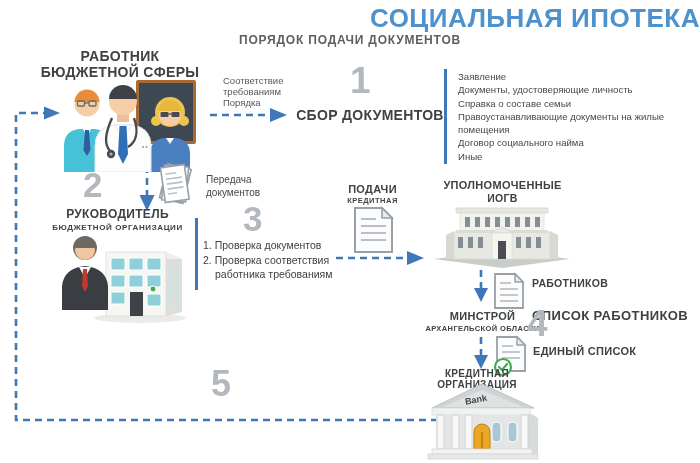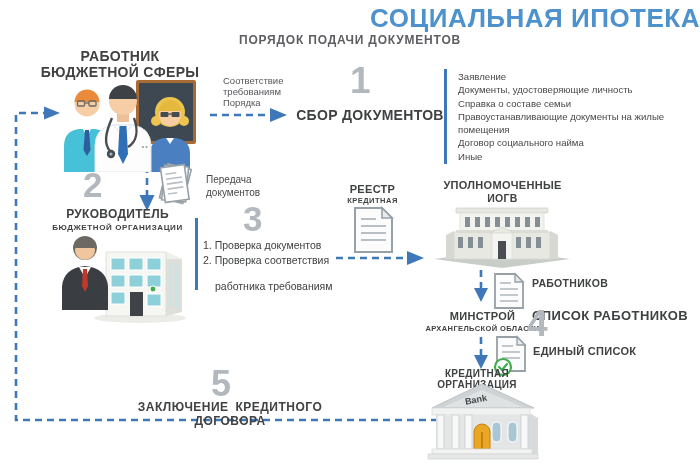--- a/index.html
+++ b/index.html
@@ -10,21 +10,21 @@
   .title{left:0;right:0;top:3px;text-align:right;font-size:26px;font-weight:bold;
          color:#4e92cd;letter-spacing:0.5px;}
   .subtitle{left:0;right:0;top:33px;text-align:center;font-size:12px;font-weight:bold;
             color:#5d5e62;letter-spacing:0.8px;}
   .cap{font-weight:bold;color:#3f4142;letter-spacing:0.3px;text-align:center;}
   .num{font-weight:bold;color:#b2b8bd;line-height:1;}
   .smalltxt{color:#47484a;}
   .docs-list{left:444px;top:69px;border-left:3px solid #3e78b8;padding:1px 0 1px 11px;
              font-size:9.6px;line-height:13.3px;color:#47484a;}
   .vbar{width:3px;background:#3e78b8;}
-  .indent{padding-left:12px;margin-top:12px;}
+  .indent{padding-left:12px;}
 </style>
 </head>
 <body>
 
 <div class="stage">
 
   <svg class="overlay" width="700" height="463" viewBox="0 0 700 463">
     <g stroke="#3e78b8" stroke-width="2.6" fill="none" stroke-dasharray="7 5">
       <polyline points="438,420 16,420 16,113 44,113"></polyline>
       <line x1="210" y1="115" x2="270" y2="115"></line>
@@ -174,21 +174,21 @@
 
   <div class="abs vbar" style="left:195px;top:218px;height:72px;"></div>
   <div class="abs num" style="left:243px;top:201px;font-size:35px;">3</div>
   <div class="abs" style="left:203px;top:238px;width:135px;font-size:10.5px;line-height:14.5px;color:#3f4142;">
     <div>1. Проверка документов</div>
     <div>2. Проверка соответствия</div>
     <div class="indent">работника требованиям</div>
   </div>
 
   <div class="abs" style="left:330px;top:183px;width:85px;text-align:center;">
-    <div class="cap" style="font-size:11px;">РЕЕСТР</div>
+    <div class="cap" style="font-size:11px;">ПОДАЧИ</div>
     <div class="cap" style="font-size:7.5px;letter-spacing:0.5px;margin-top:1px;">КРЕДИТНАЯ</div>
   </div>
   <svg class="abs" style="left:351px;top:206px;" width="45" height="48" viewBox="0 0 45 48">
     <path d="M4,2 L31,2 L41,12 L41,46 L4,46 Z" fill="#fcfcfd" stroke="#98a1a8" stroke-width="2"></path>
     <path d="M31,2 L31,12 L41,12 Z" fill="#e8ebed" stroke="#98a1a8" stroke-width="1.6"></path>
     <g stroke="#b9bfc5" stroke-width="2">
       <line x1="10" y1="13" x2="25" y2="13"></line>
         <line x1="10" y1="20" x2="35" y2="20"></line>
       <line x1="10" y1="27" x2="35" y2="27"></line>
         <line x1="10" y1="34" x2="35" y2="34"></line>
@@ -280,15 +280,14 @@
       <rect x="41" y="33" width="7" height="34"></rect>
         <rect x="97" y="33" width="7" height="34"></rect>
     </g>
     <path d="M50,67 L50,50 a8,8 0 0 1 16,0 L66,67 Z" fill="#eaa726" stroke="#c5820f" stroke-width="1"></path>
     <rect x="57" y="50" width="2" height="17" fill="#c5820f"></rect>
     <rect x="8" y="67" width="100" height="5" fill="#f2f3f2" stroke="#d9dcdc" stroke-width="0.8"></rect>
     <rect x="4" y="72" width="110" height="5" fill="#e6e8e7" stroke="#d3d6d5" stroke-width="0.8"></rect>
   </svg>
 
   <div class="abs num" style="left:211px;top:366px;font-size:36px;">5</div>
-  <div class="abs cap" style="left:110px;top:400px;width:240px;font-size:12px;letter-spacing:0.5px;word-spacing:3px;">ЗАКЛЮЧЕНИЕ  КРЕДИТНОГО  ДОГОВОРА</div>
 
 </div>
 
 </body></html>

